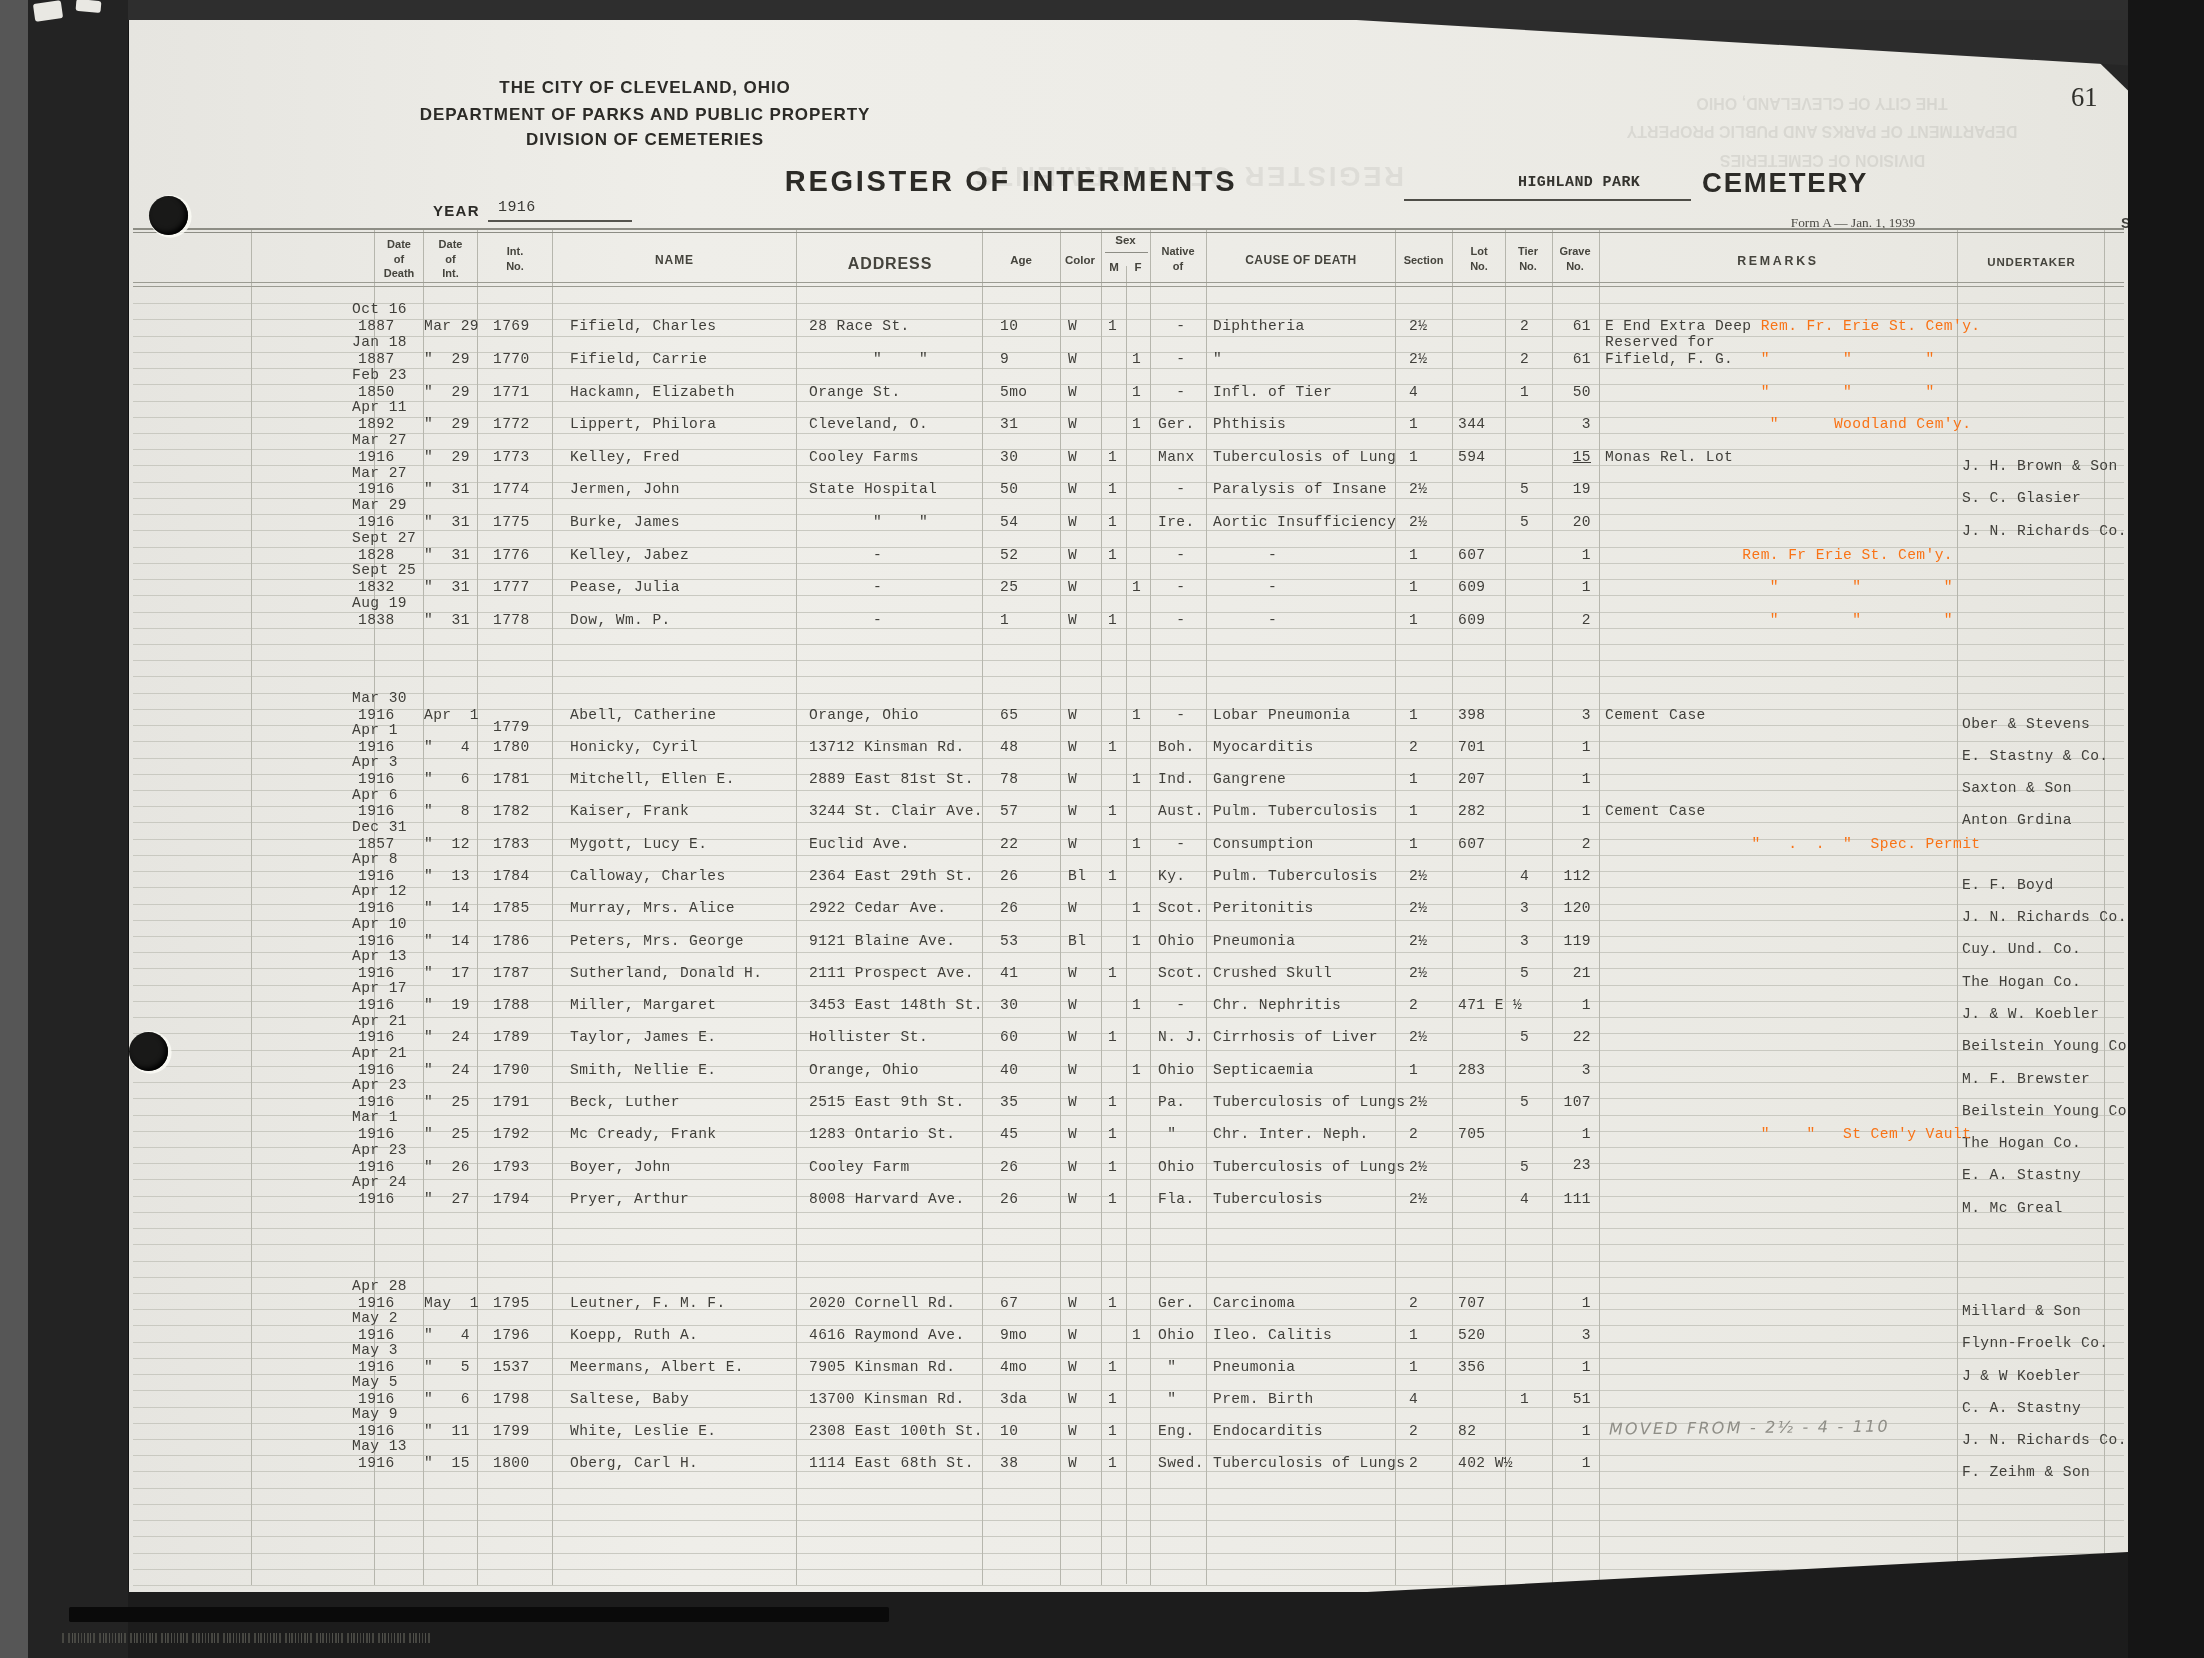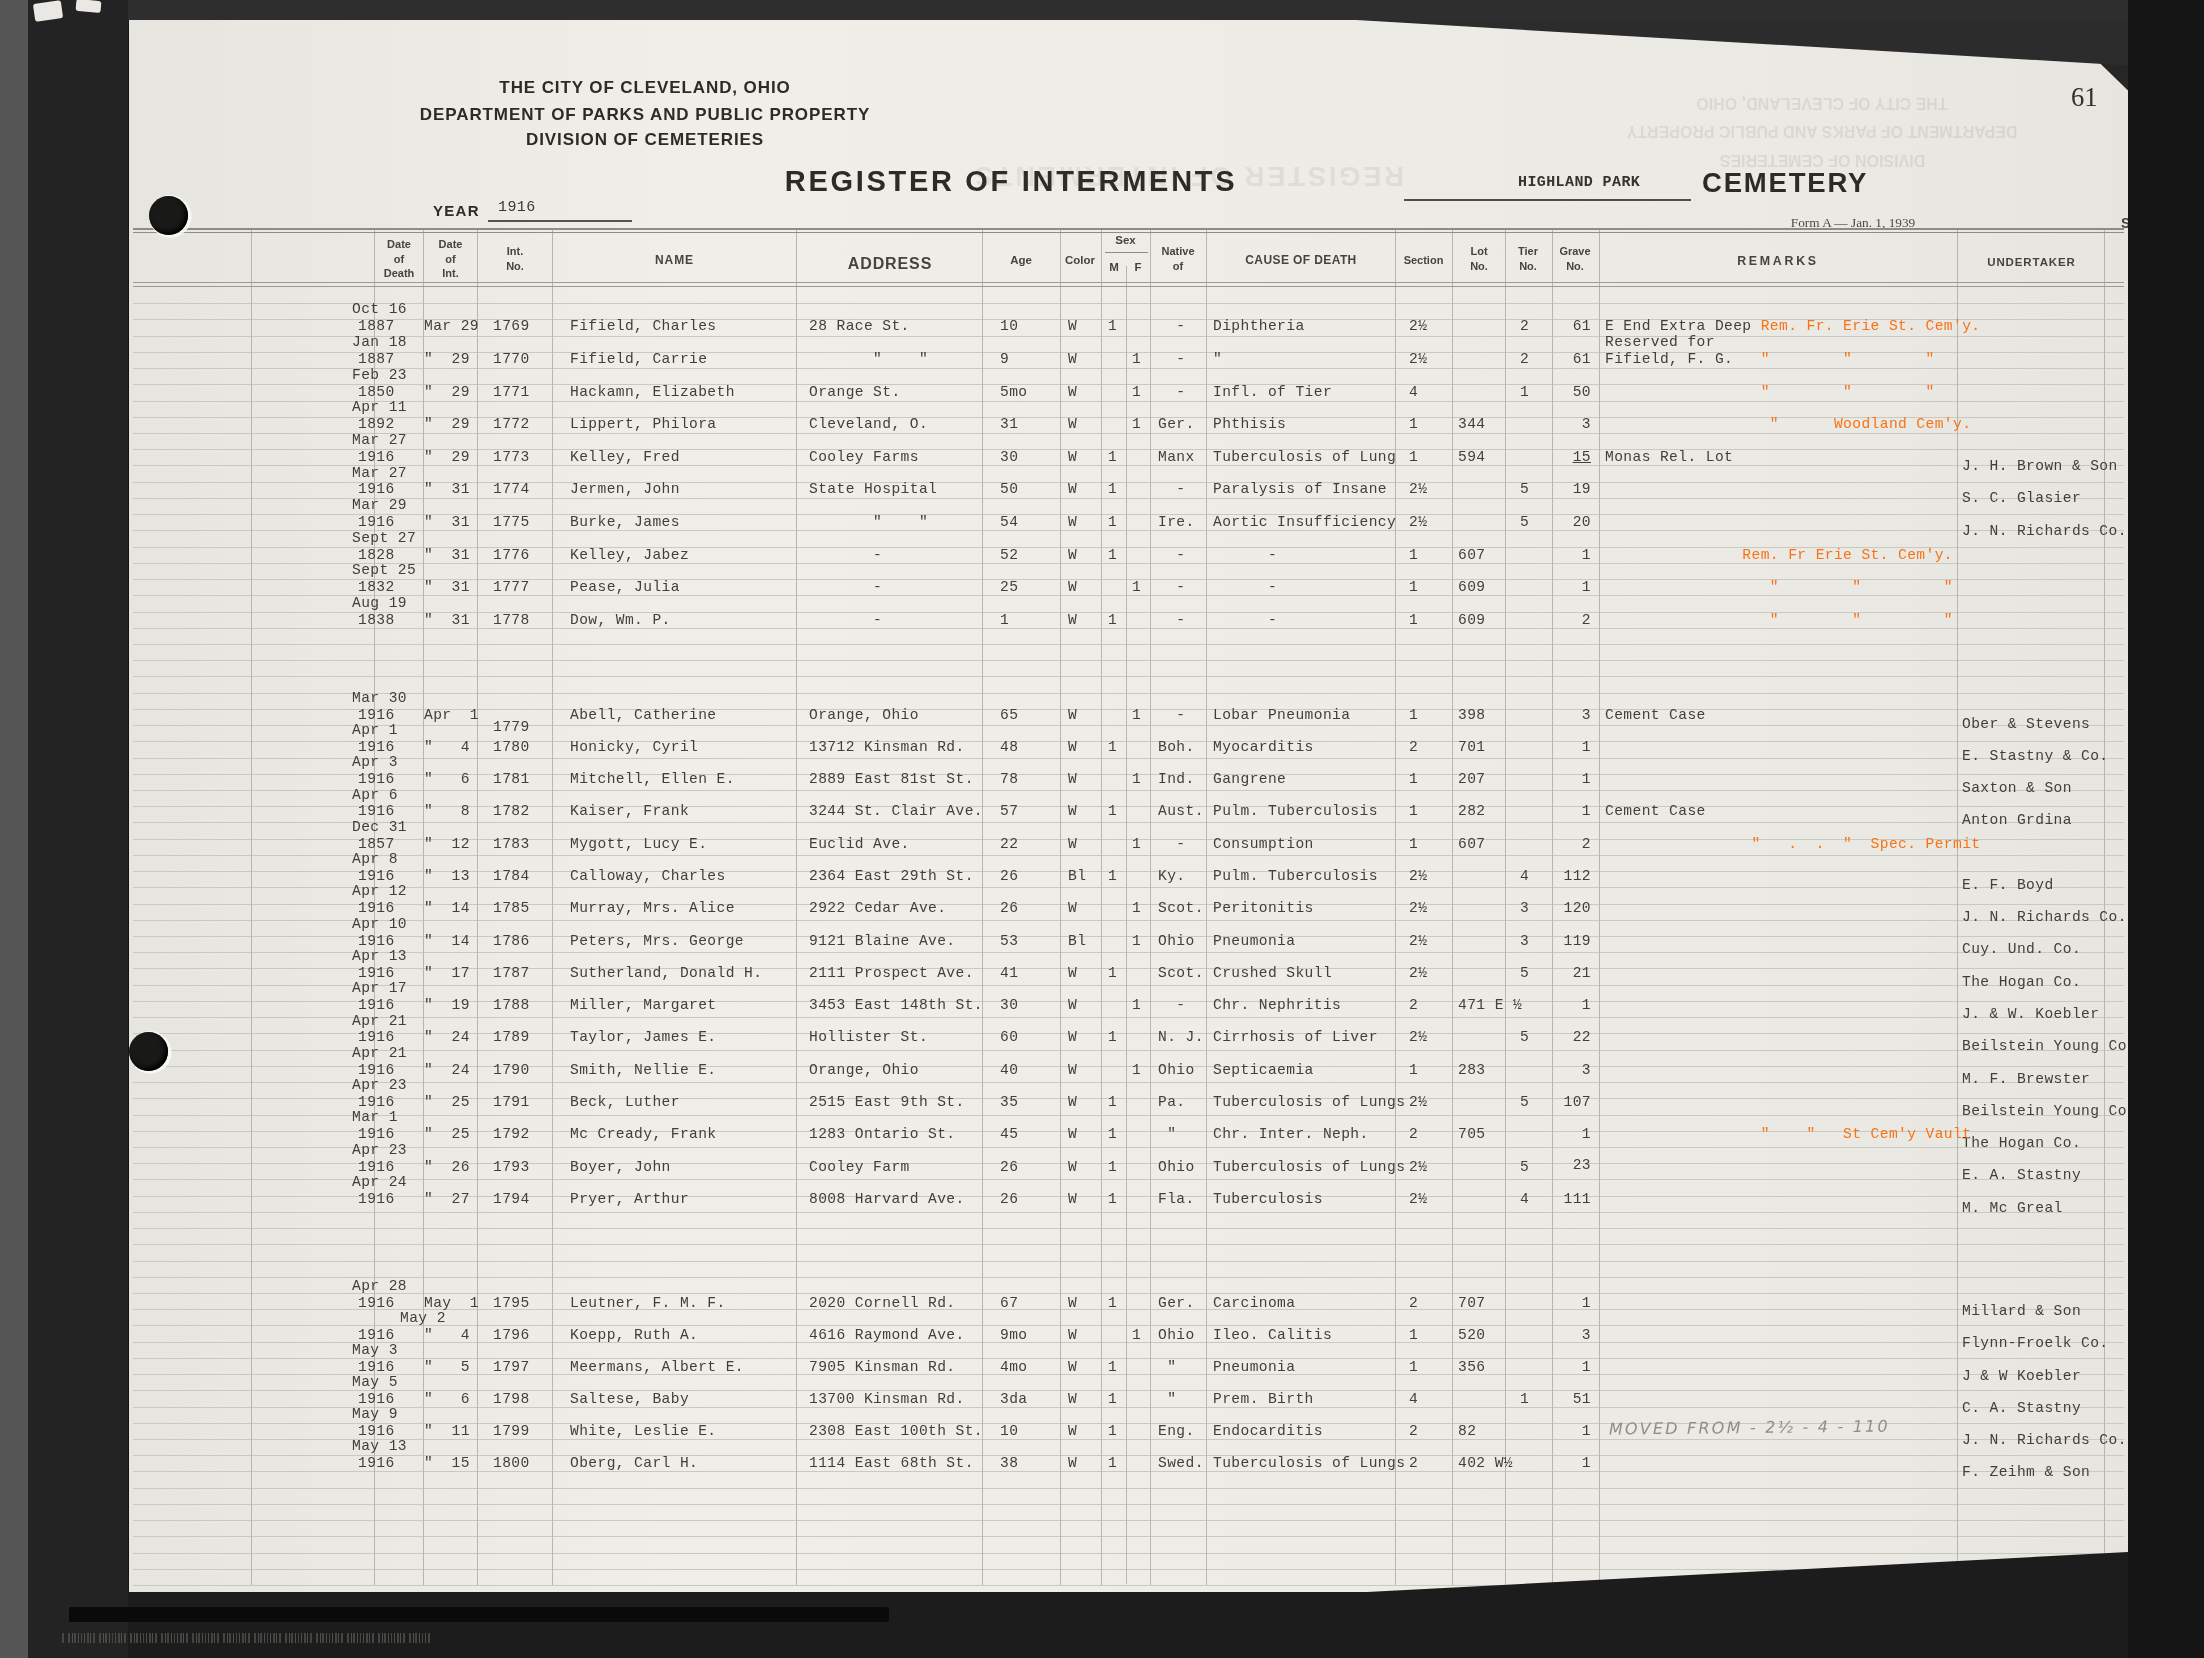--- a/index.html
+++ b/index.html
@@ -652,41 +652,41 @@
         <span class="t" style="left: 1068px; top: 1295px;">W</span>
         <span class="t" style="left: 1108px; top: 1295px;">1</span>
         <span class="t" style="left: 1158px; top: 1295px;">Ger.</span>
         <span class="t" style="left: 1213px; top: 1295px;">Carcinoma</span>
         <span class="t" style="left: 1409px; top: 1295px;">2</span>
         <span class="t" style="left: 1458px; top: 1295px;">707</span>
         <span class="t" style="left: 1962px; top: 1303px;">Millard &amp; Son</span>
         <span class="t" style="left: 1540px; top: 1295px; width: 51px; text-align: right;">1</span>
       </div>
       <div>
-        <span class="t" style="left: 352px; top: 1310px; margin-left: 48px;">May 2</span>
+        <span class="t" style="left: 352px; top: 1310px;">May 2</span>
         <span class="t" style="left: 358px; top: 1327px;">1916</span>
         <span class="t" style="left: 424px; top: 1327px;">"   4</span>
         <span class="t" style="left: 493px; top: 1327px;">1796</span>
         <span class="t" style="left: 570px; top: 1327px;">Koepp, Ruth A.</span>
         <span class="t" style="left: 809px; top: 1327px;">4616 Raymond Ave.</span>
         <span class="t" style="left: 1000px; top: 1327px;">9mo</span>
         <span class="t" style="left: 1068px; top: 1327px;">W</span>
         <span class="t" style="left: 1132px; top: 1327px;">1</span>
         <span class="t" style="left: 1158px; top: 1327px;">Ohio</span>
         <span class="t" style="left: 1213px; top: 1327px;">Ileo. Calitis</span>
         <span class="t" style="left: 1409px; top: 1327px;">1</span>
         <span class="t" style="left: 1458px; top: 1327px;">520</span>
         <span class="t" style="left: 1962px; top: 1335px;">Flynn-Froelk Co.</span>
         <span class="t" style="left: 1540px; top: 1327px; width: 51px; text-align: right;">3</span>
       </div>
       <div>
         <span class="t" style="left: 352px; top: 1342px;">May 3</span>
         <span class="t" style="left: 358px; top: 1359px;">1916</span>
         <span class="t" style="left: 424px; top: 1359px;">"   5</span>
-        <span class="t" style="left: 493px; top: 1359px;">1797</span>
+        <span class="t" style="left: 493px; top: 1359px;">1537</span>
         <span class="t" style="left: 570px; top: 1359px;">Meermans, Albert E.</span>
         <span class="t" style="left: 809px; top: 1359px;">7905 Kinsman Rd.</span>
         <span class="t" style="left: 1000px; top: 1359px;">4mo</span>
         <span class="t" style="left: 1068px; top: 1359px;">W</span>
         <span class="t" style="left: 1108px; top: 1359px;">1</span>
         <span class="t" style="left: 1158px; top: 1359px;"> "</span>
         <span class="t" style="left: 1213px; top: 1359px;">Pneumonia</span>
         <span class="t" style="left: 1409px; top: 1359px;">1</span>
         <span class="t" style="left: 1458px; top: 1359px;">356</span>
         <span class="t" style="left: 1962px; top: 1368px;">J &amp; W Koebler</span>

